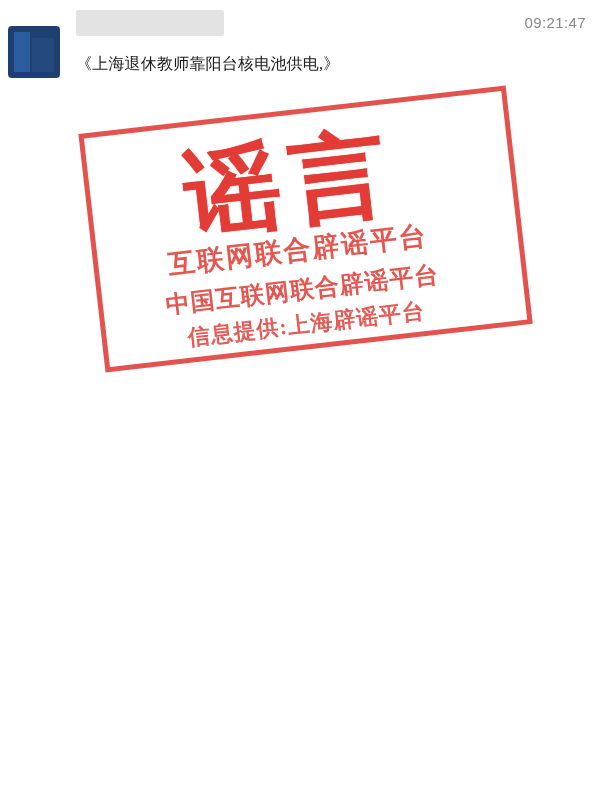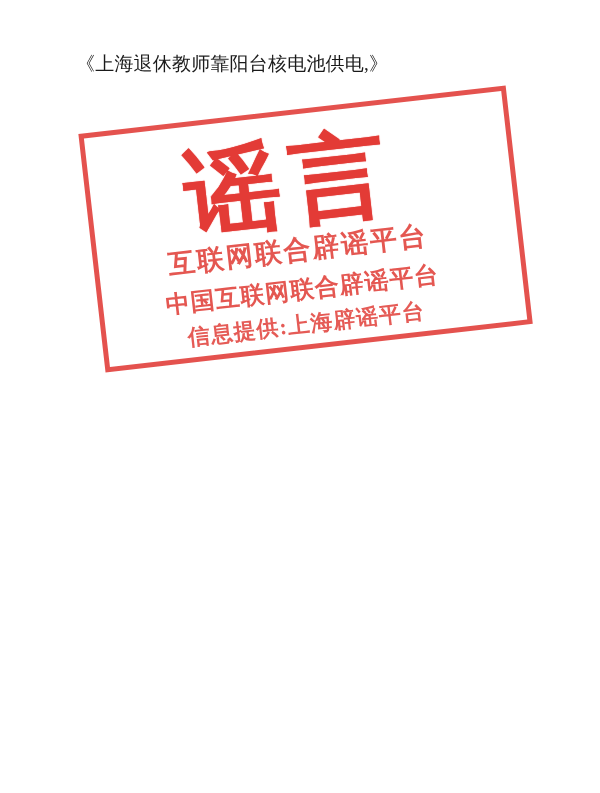--- a/index.html
+++ b/index.html
@@ -71,21 +71,21 @@
     color: #8a8a8a;
     letter-spacing: 0.4px;
   }
 
   
   .article {
     position: absolute;
     left: 76px;
     top: 44px;
     width: 512px;
-    font-size: 19px;
+    font-size: 16px;
     line-height: 40px;
     color: #1a1a1a;
     letter-spacing: 0.2px;
     text-align: justify;
     font-family: "Liberation Serif", "DejaVu Serif", serif;
   }
   .article p {
     margin: 0 0 2px 0;
   }
   .article p.indent {
@@ -166,20 +166,28 @@
     letter-spacing: 1px;
     font-family: "Liberation Serif", "DejaVu Serif", serif;
     opacity: 0.88;
   }
 </style>
 </head>
 <body>
 
 <div id="screen">
 
+  <div class="topbar">
+    <div class="avatar">
+      <div class="blk1"></div>
+      <div class="blk2"></div>
+    </div>
+    <div class="redacted-name"></div>
+    <div class="timestamp">09:21:47</div>
+  </div>
 
   <div class="article">
     <p>《上海退休教师靠阳台核电池供电,》</p>
   </div>
 
   <div class="stamp">
     <div class="frame"></div>
     <div class="big">谣言</div>
     <div class="line2">互联网联合辟谣平台</div>
     <div class="line3">中国互联网联合辟谣平台</div>

